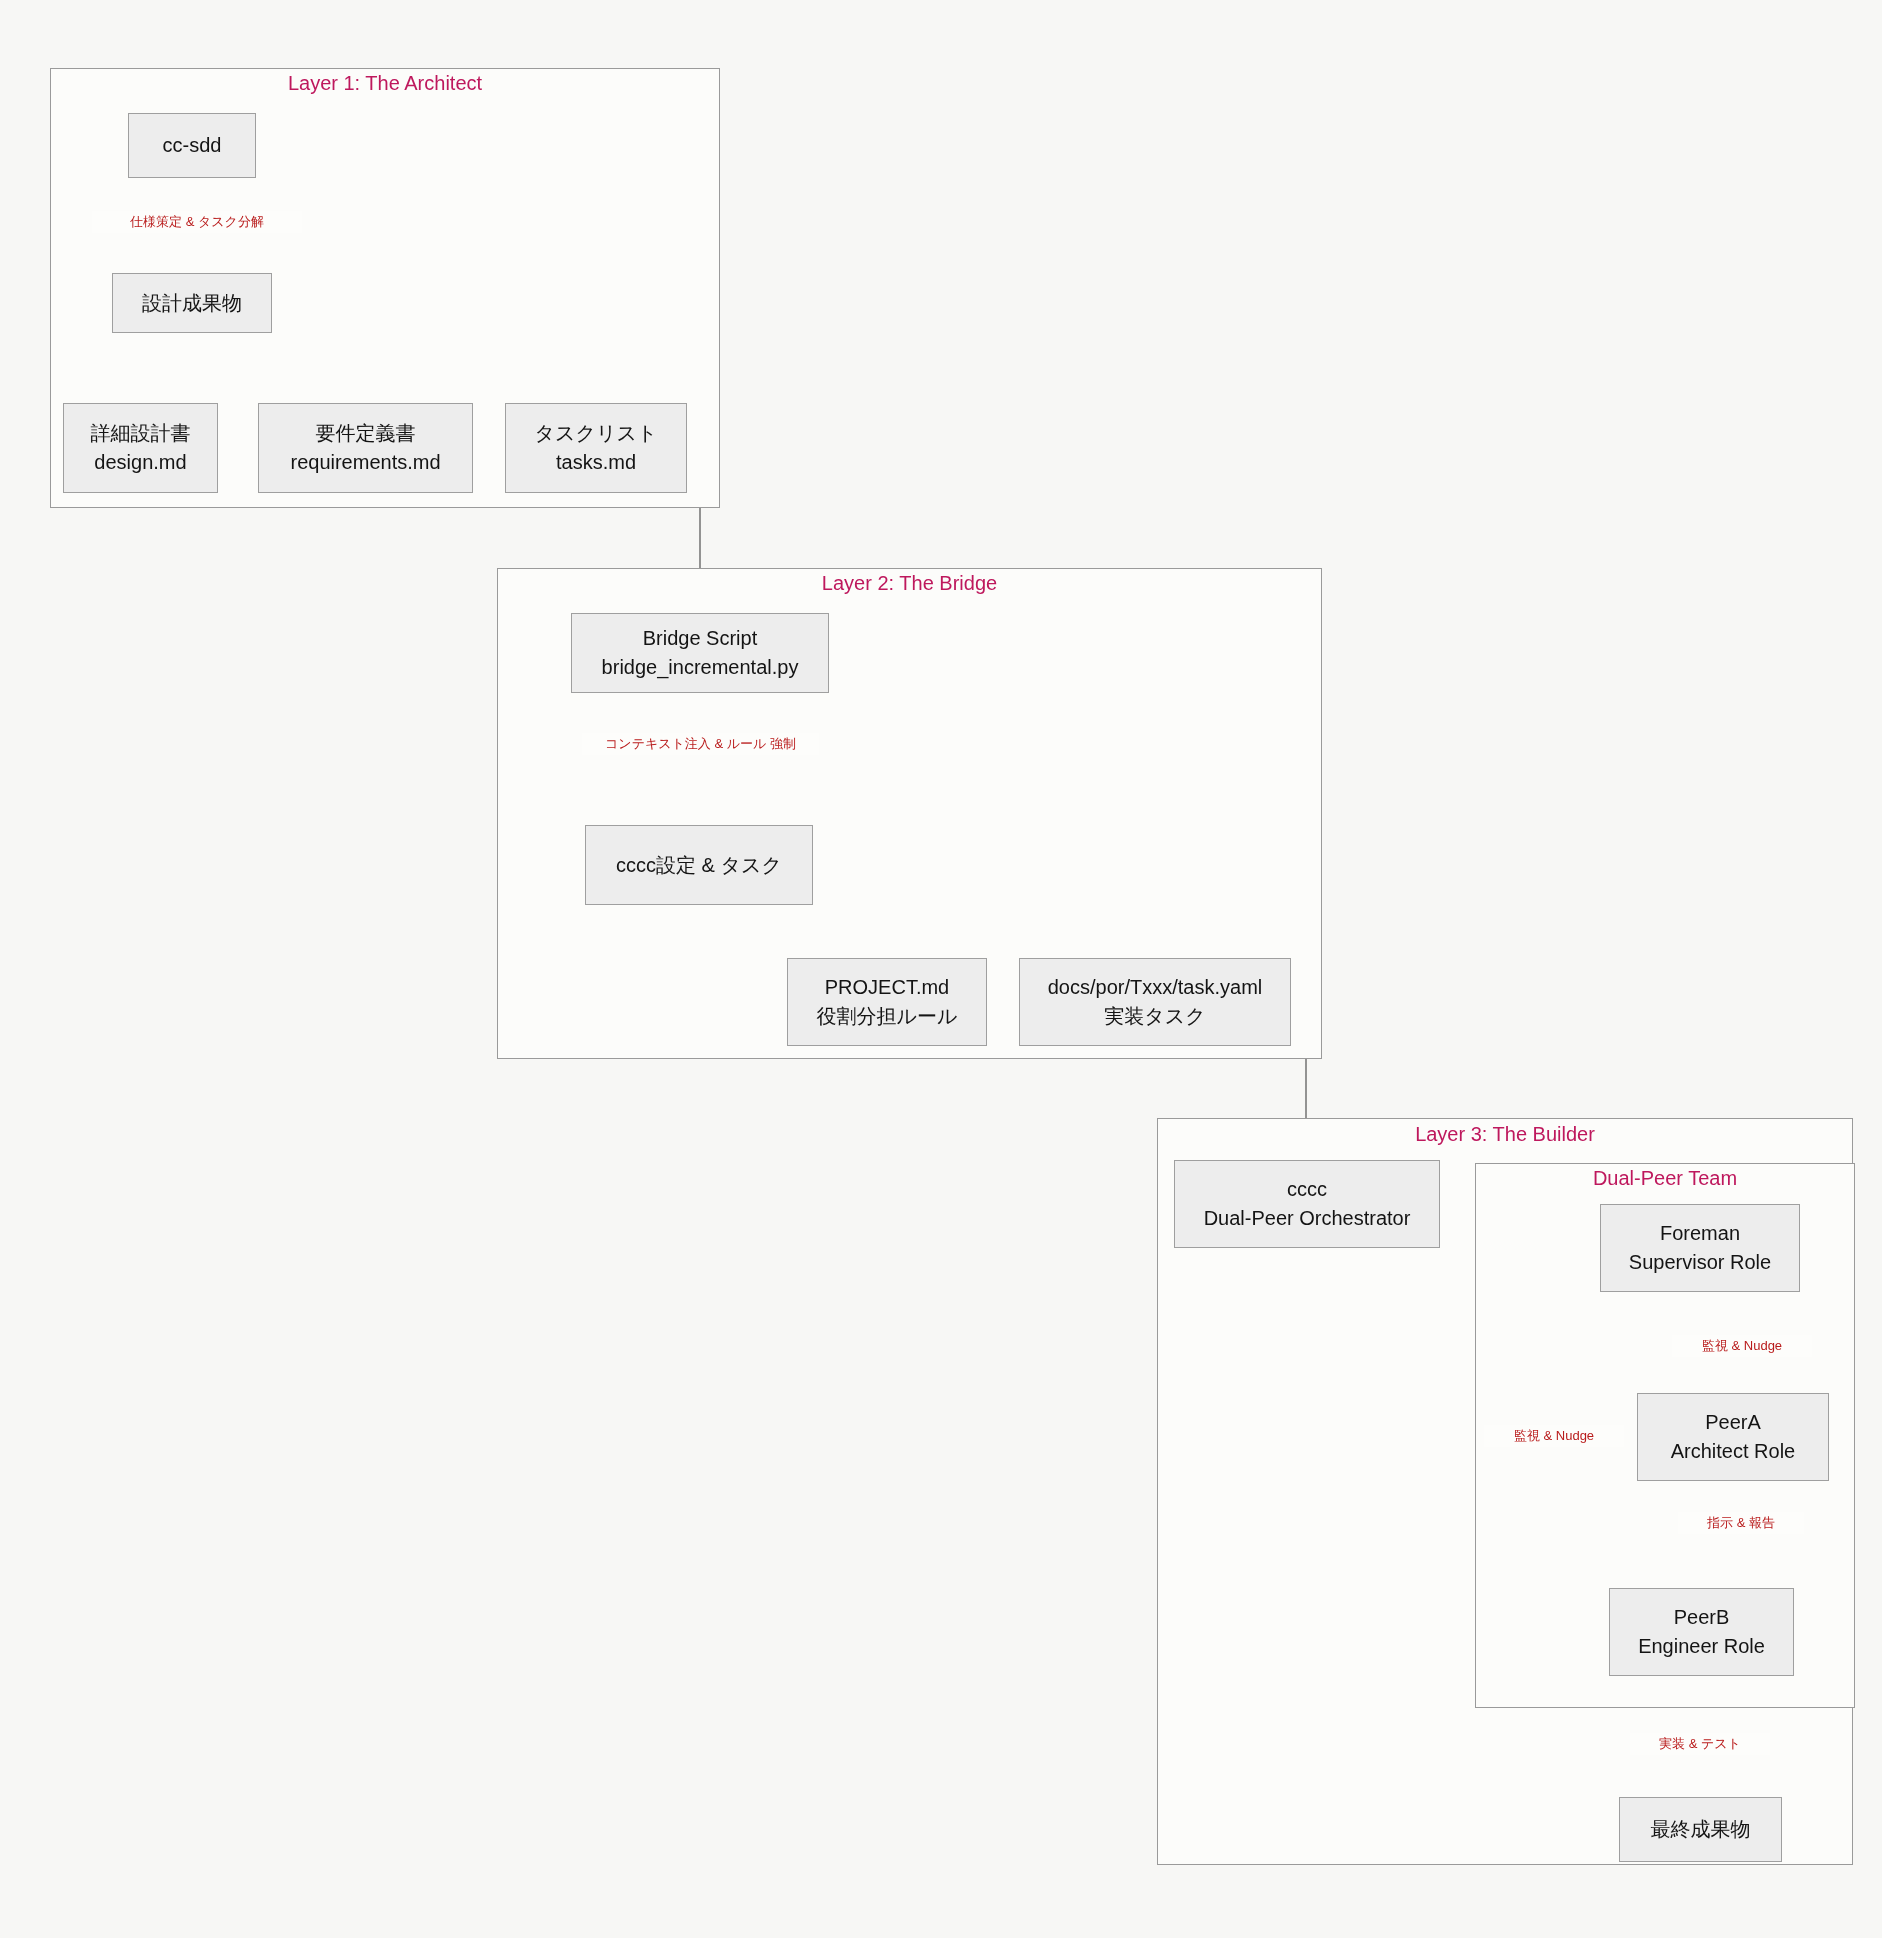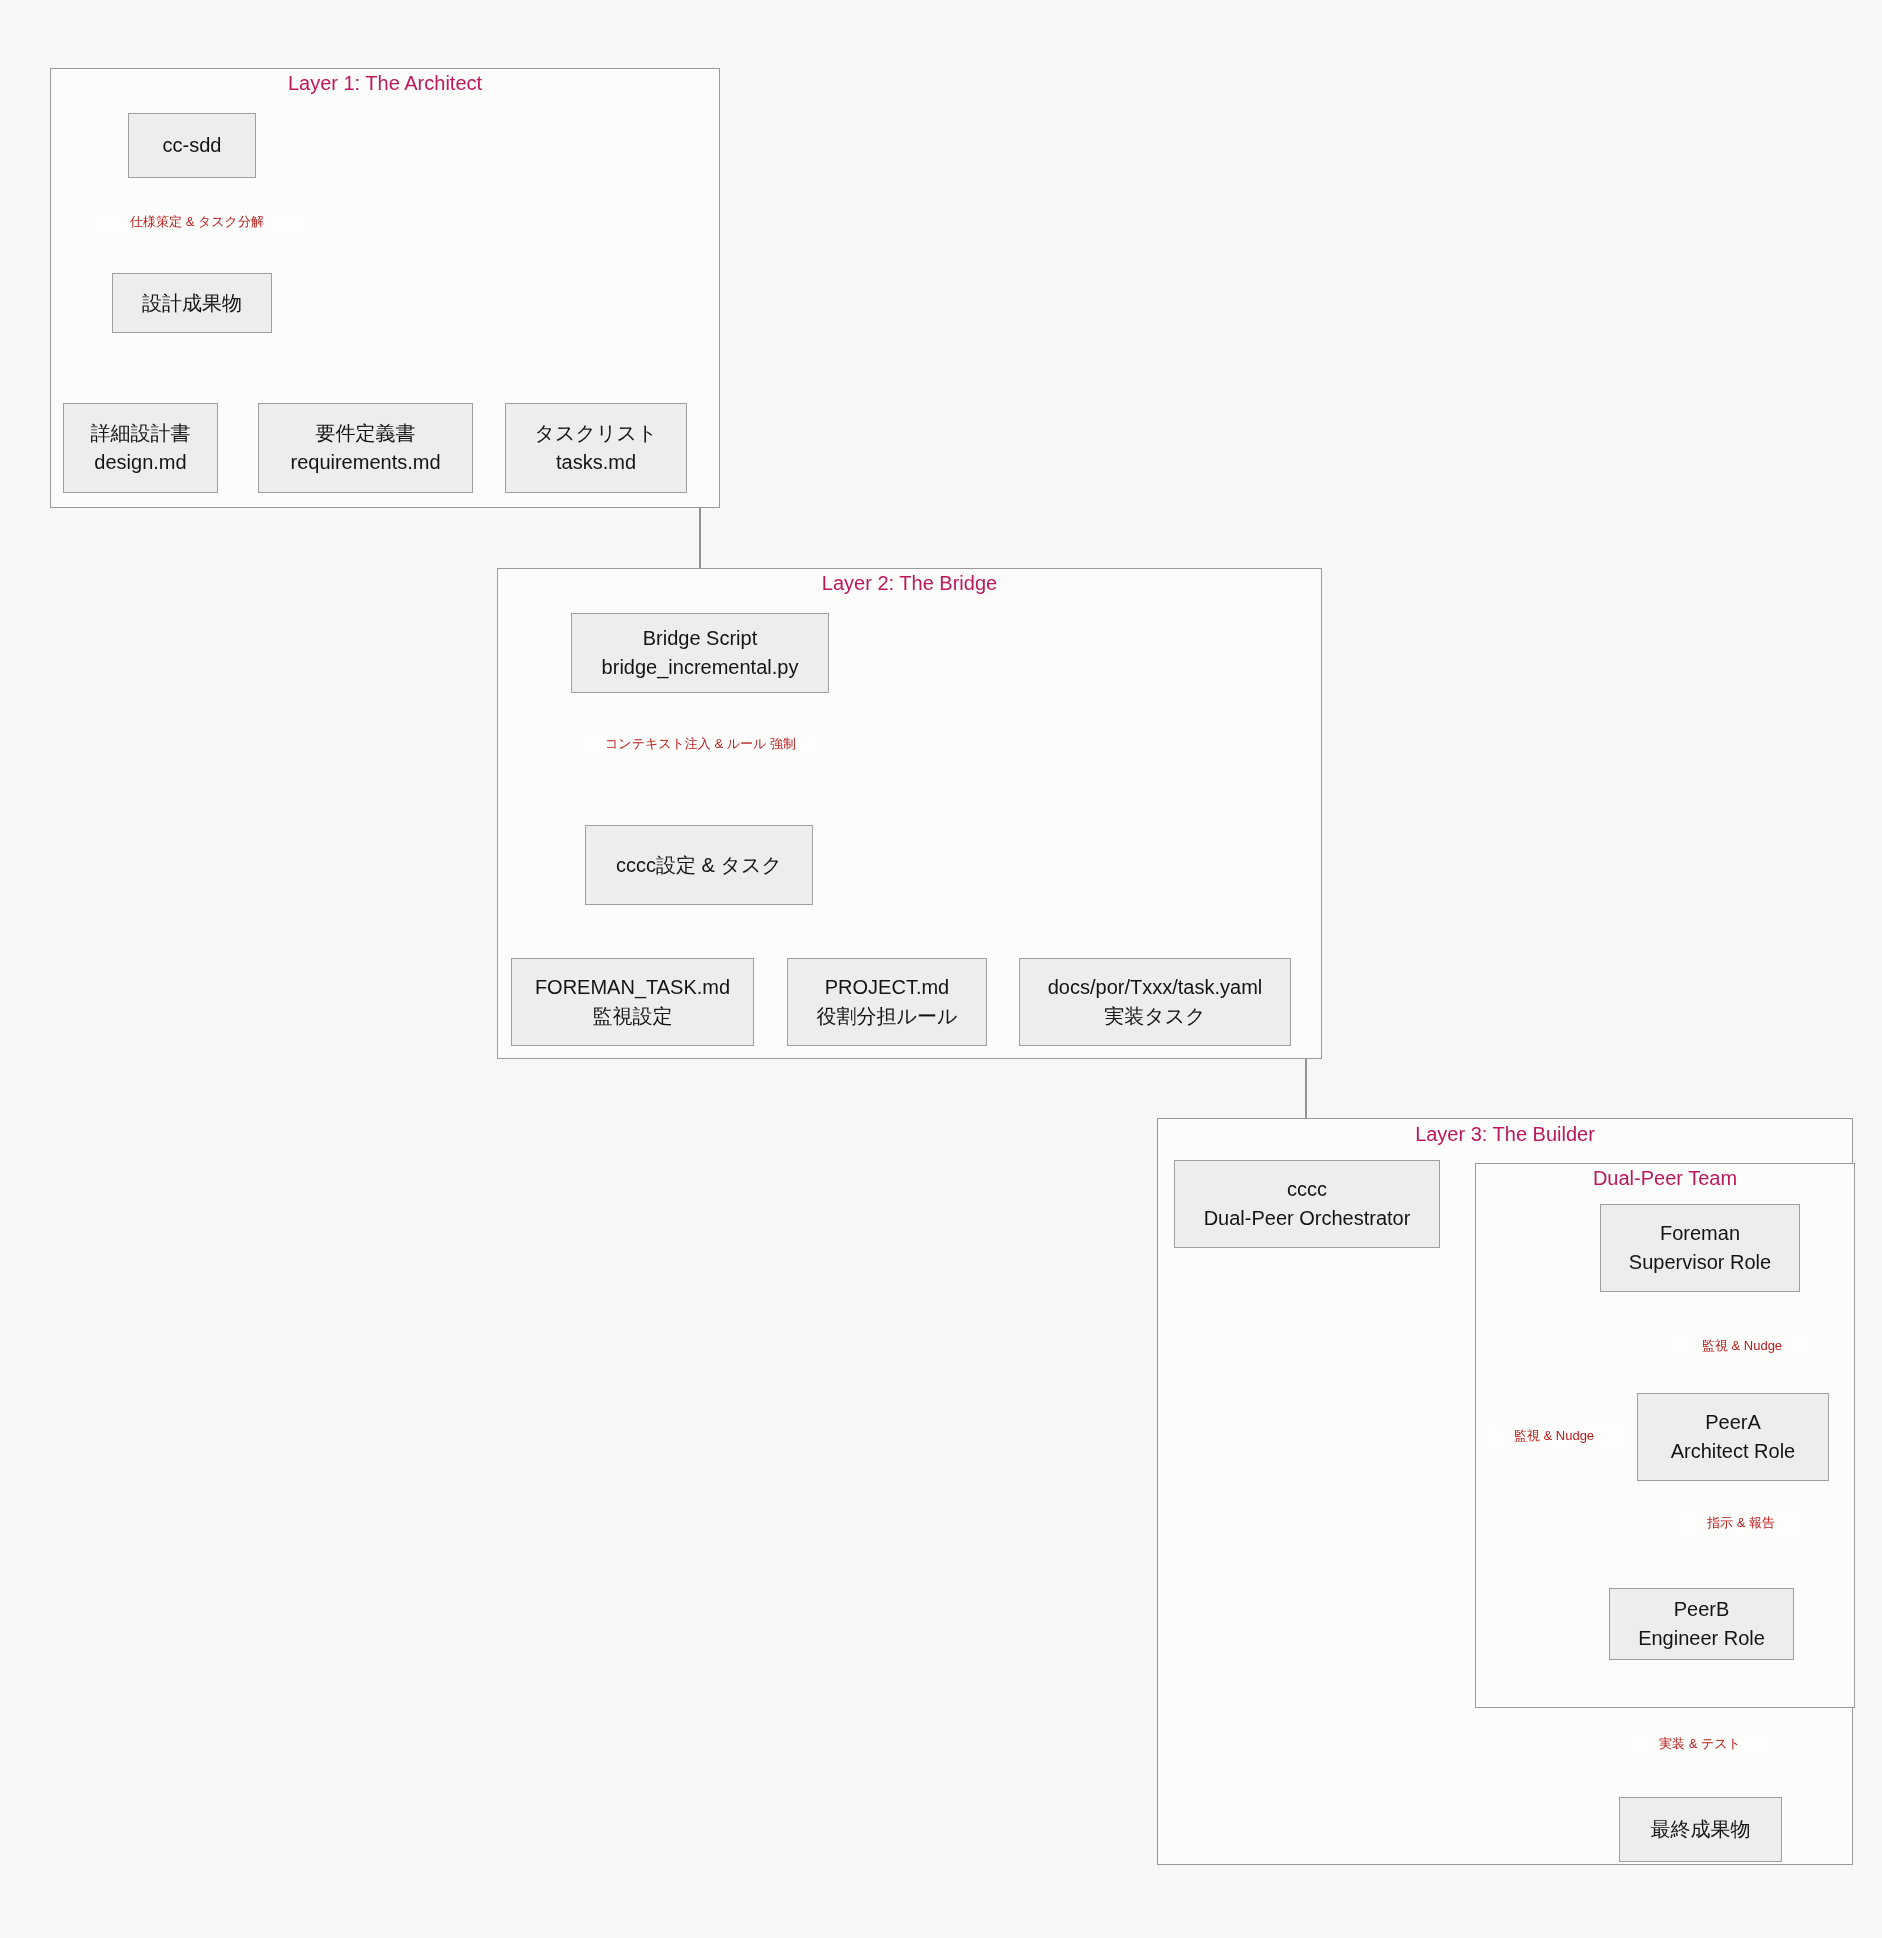--- a/index.html
+++ b/index.html
@@ -153,24 +153,20 @@
 
   <div class="edge-label wrap" style="left:582px; top:733px; width:237px;">
     <span>コンテキスト注入 &amp; ルール</span>
     <span class="l2">強制</span>
   </div>
 
   <div class="node" style="left:585px; top:825px; width:228px; height:80px;">
     <span>cccc設定 &amp; タスク</span>
   </div>
 
-  <div class="node" style="left:511px; top:958px; width:243px; height:88px;">
-    <span>FOREMAN_TASK.md</span>
-    <span class="l2">監視設定</span>
-  </div>
 
   <div class="node" style="left:787px; top:958px; width:200px; height:88px;">
     <span>PROJECT.md</span>
     <span class="l2">役割分担ルール</span>
   </div>
 
   <div class="node" style="left:1019px; top:958px; width:272px; height:88px;">
     <span>docs/por/Txxx/task.yaml</span>
     <span class="l2">実装タスク</span>
   </div>
@@ -195,21 +191,21 @@
 
   <div class="edge-label" style="left:1484px; top:1425px; width:140px;">監視 &amp; Nudge</div>
 
   <div class="node" style="left:1637px; top:1393px; width:192px; height:88px;justify-content:center;">
     <span>PeerA</span>
     <span class="l2">Architect Role</span>
   </div>
 
   <div class="edge-label" style="left:1678px; top:1512px; width:126px;">指示 &amp; 報告</div>
 
-  <div class="node" style="left:1609px; top:1588px; width:185px; height:72px;text-align:right;">
+  <div class="node" style="left:1609px; top:1588px; width:185px; height:88px;text-align:right;">
     <span>PeerB</span>
     <span class="l2">Engineer Role</span>
   </div>
 
   <div class="edge-label" style="left:1630px; top:1733px; width:140px;">実装 &amp; テスト</div>
 
   <div class="node" style="left:1619px; top:1797px; width:163px; height:65px;">
     <span>最終成果物</span>
   </div>
 

